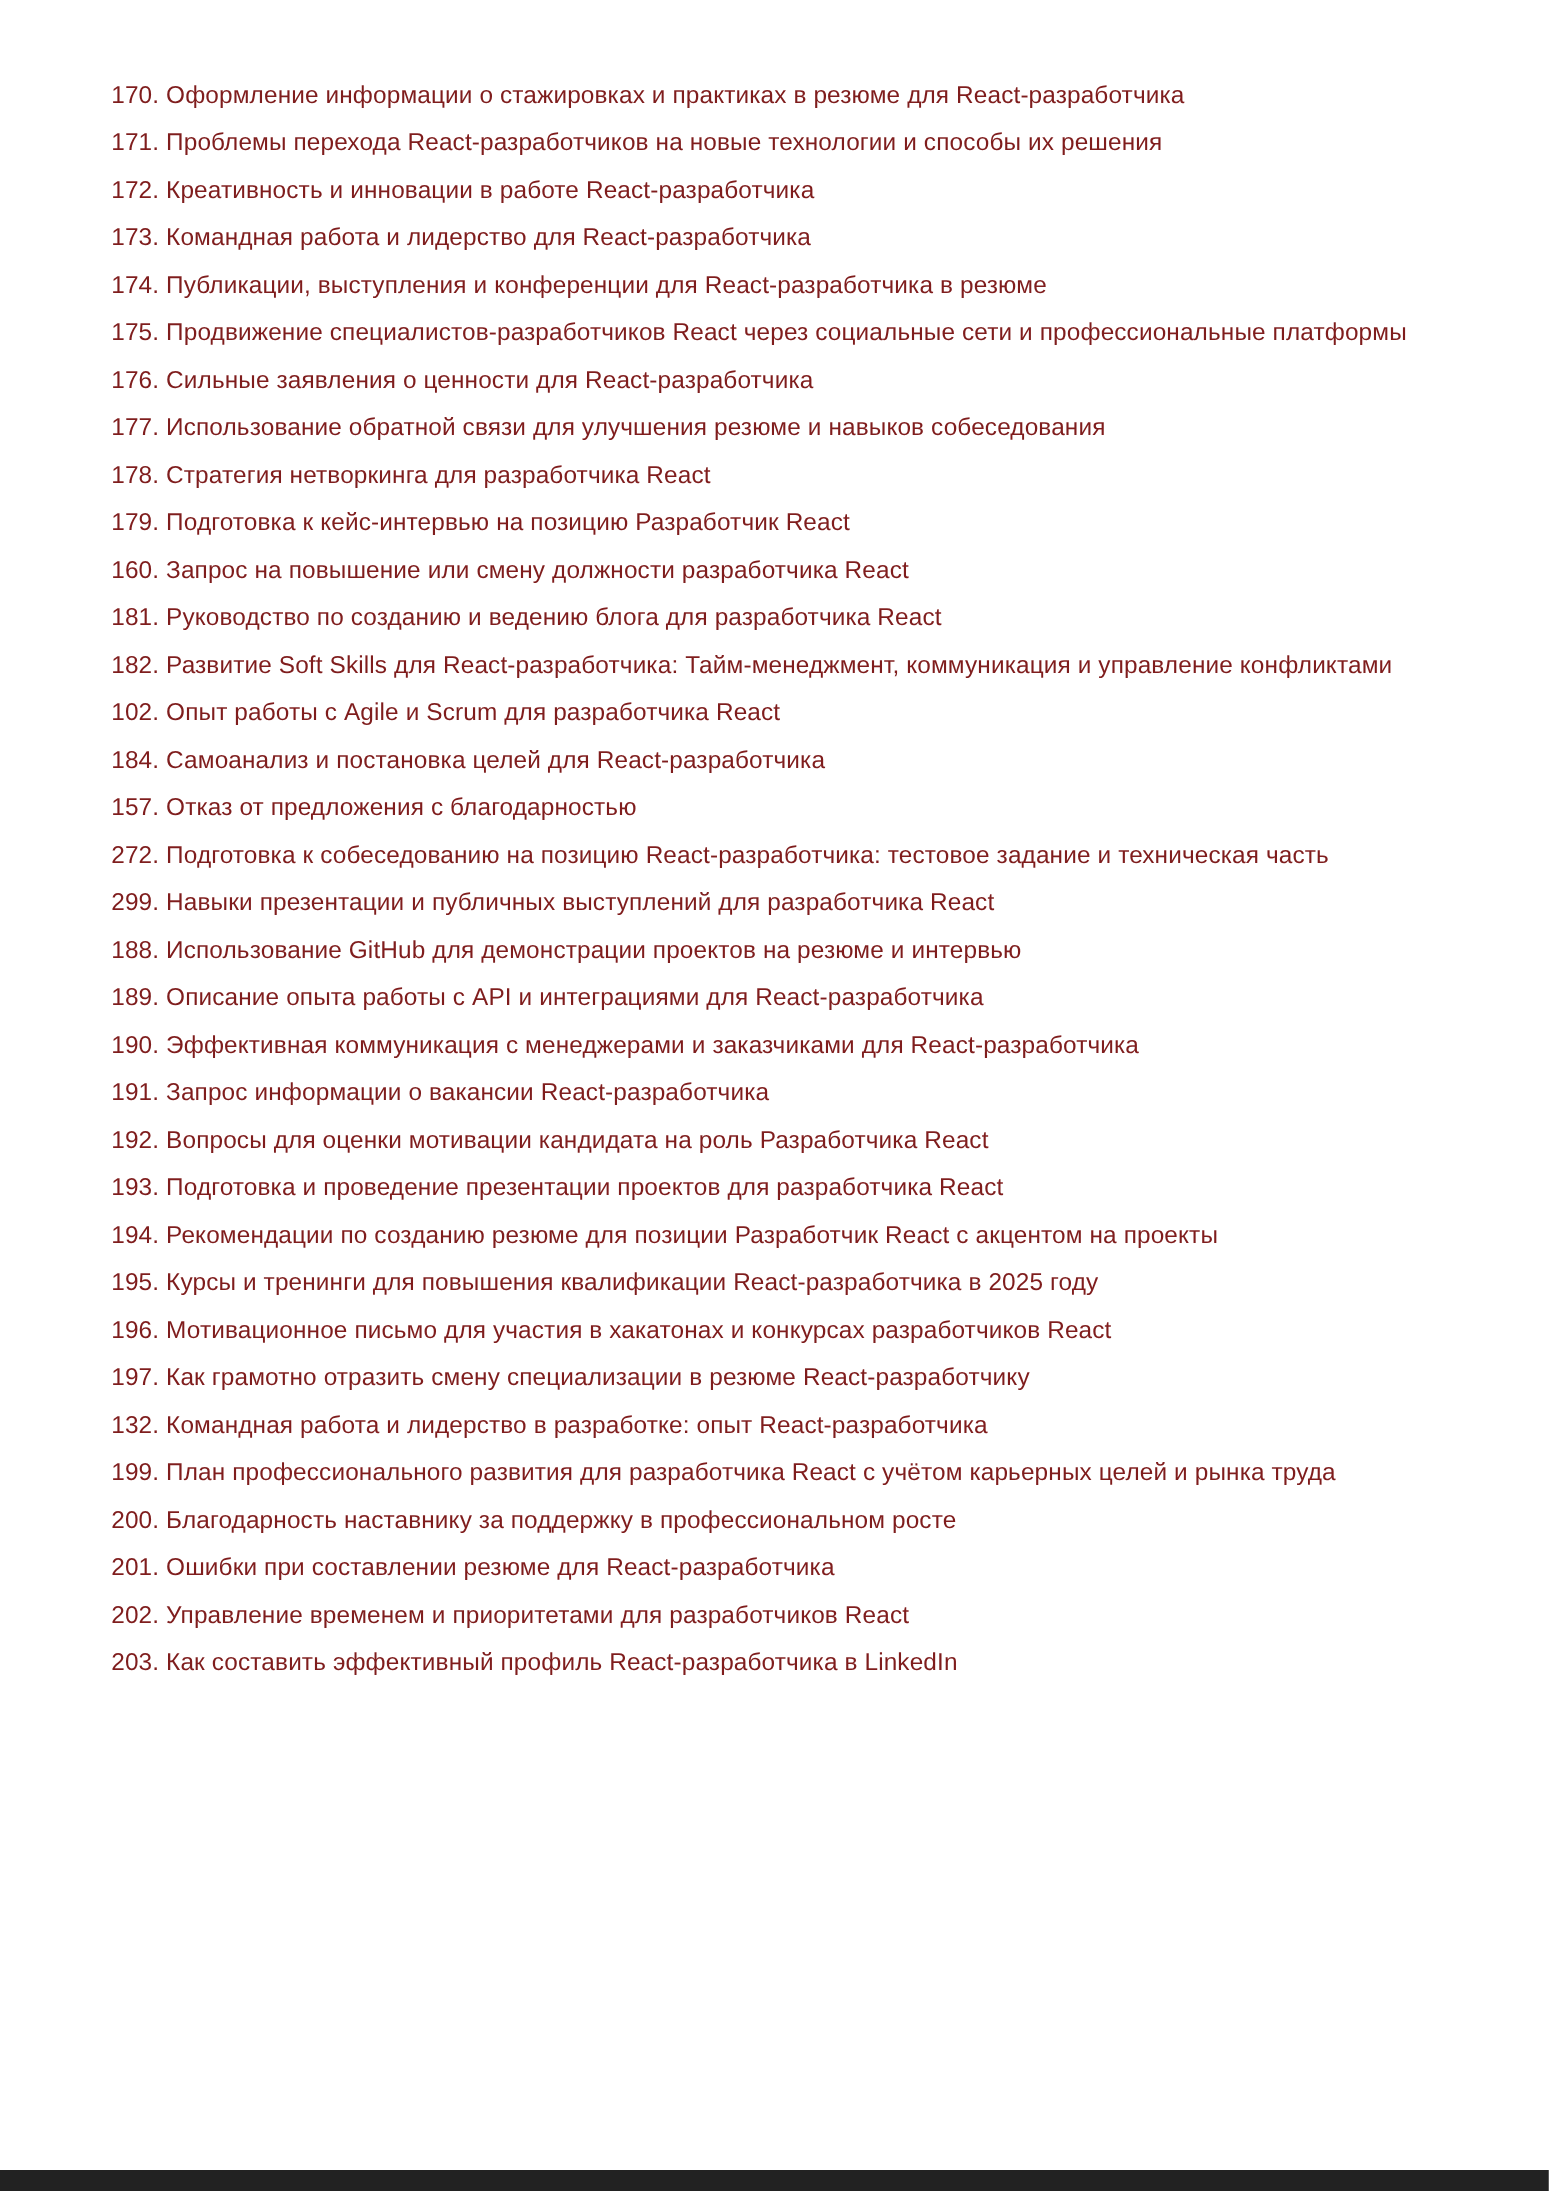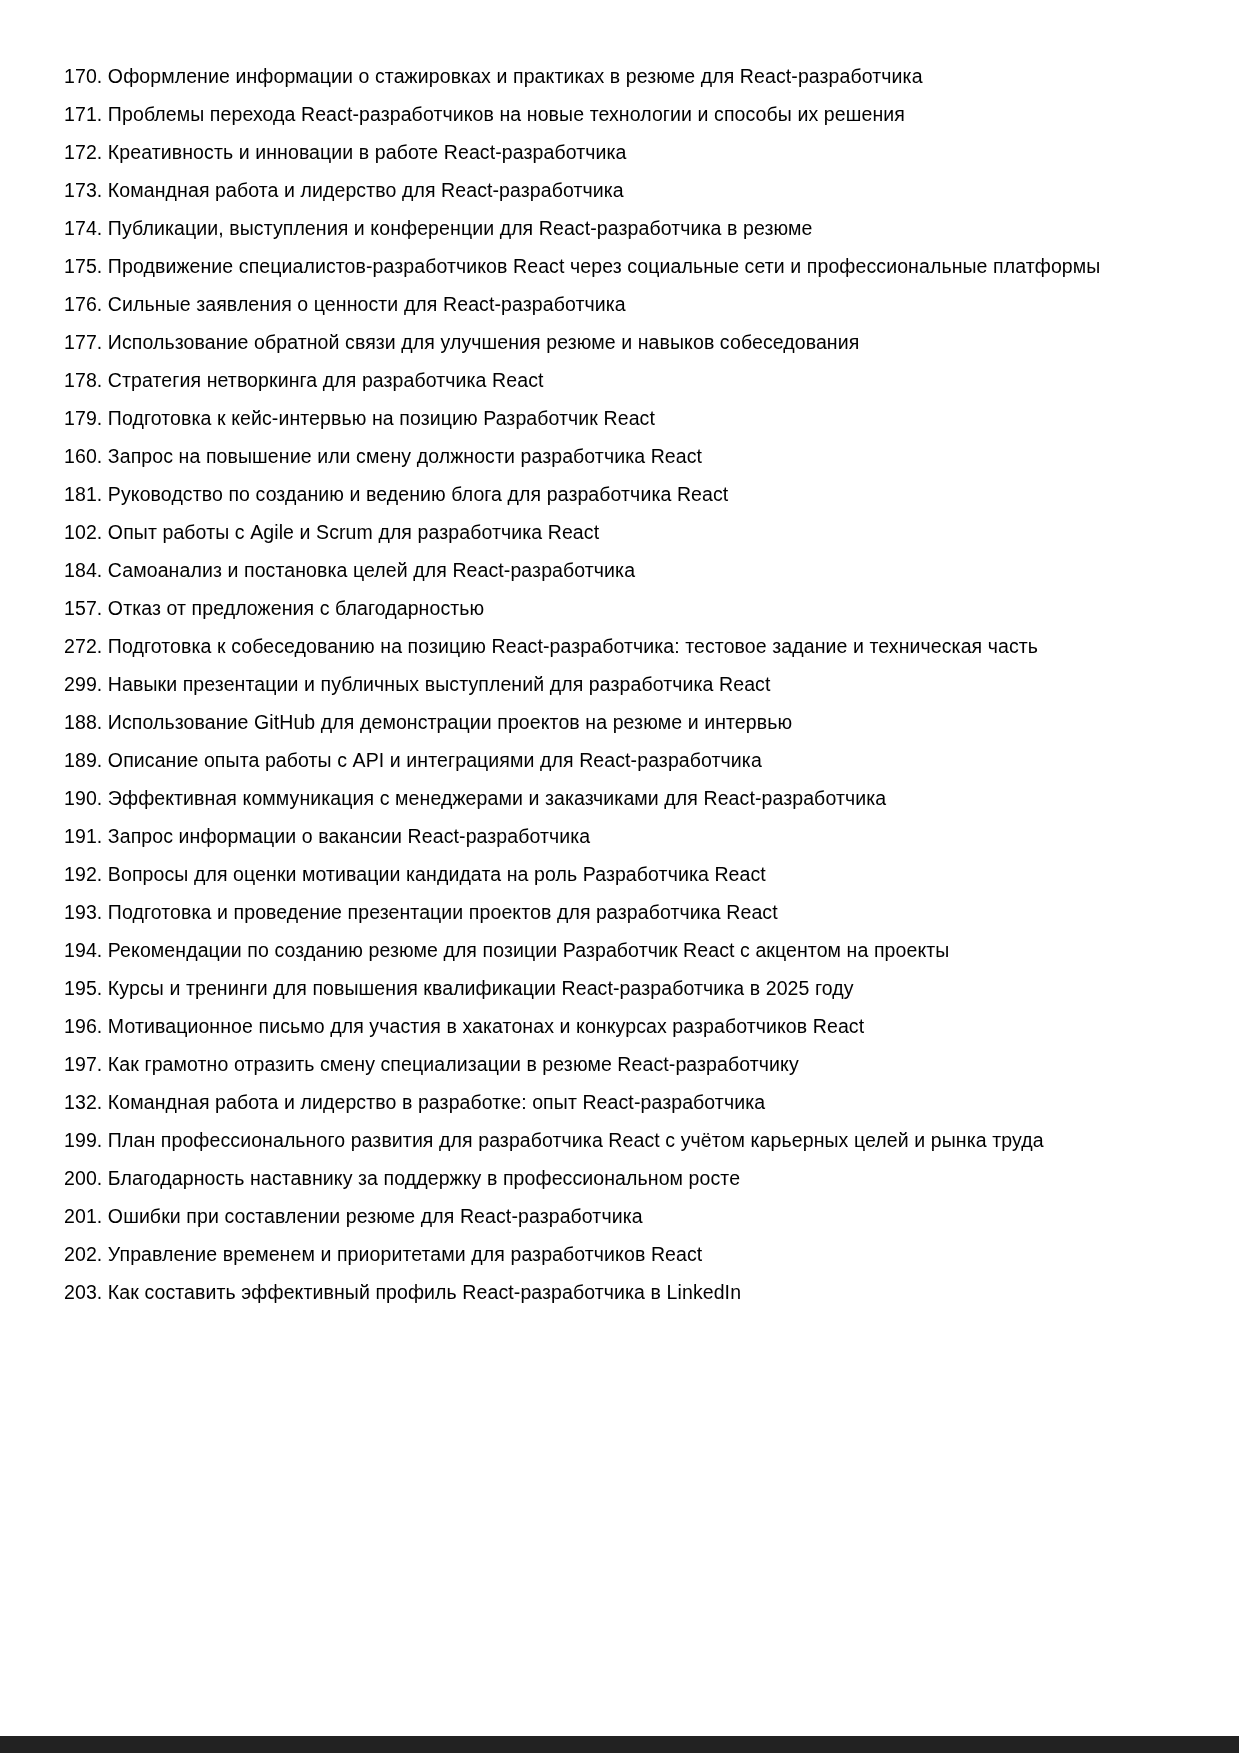--- a/index.html
+++ b/index.html
@@ -18,23 +18,23 @@
     position: absolute;
     top: 0;
     left: 0;
     width: 1239px;
     height: 1753px;
     background: #ffffff;
   }
   .doc-content {
     position: absolute;
     top: 57px;
-    left: 64px;
+    left: 89px;
     width: 1095px;
-    color: #000000;
+    color: #7f1d1d;
     font-size: 19.5px;
     line-height: 38px;
     letter-spacing: 0.1px;
   }
   .doc-content p.list-item {
     margin: 0;
     padding: 0;
     word-wrap: break-word;
   }
   .bottom-bar {
@@ -56,20 +56,21 @@
     <p class="list-item">172. Креативность и инновации в работе React-разработчика</p>
     <p class="list-item">173. Командная работа и лидерство для React-разработчика</p>
     <p class="list-item">174. Публикации, выступления и конференции для React-разработчика в резюме</p>
     <p class="list-item">175. Продвижение специалистов-разработчиков React через социальные сети и профессиональные платформы</p>
     <p class="list-item">176. Сильные заявления о ценности для React-разработчика</p>
     <p class="list-item">177. Использование обратной связи для улучшения резюме и навыков собеседования</p>
     <p class="list-item">178. Стратегия нетворкинга для разработчика React</p>
     <p class="list-item">179. Подготовка к кейс-интервью на позицию Разработчик React</p>
     <p class="list-item">160. Запрос на повышение или смену должности разработчика React</p>
     <p class="list-item">181. Руководство по созданию и ведению блога для разработчика React</p>
+    <p class="list-item">182. Развитие Soft Skills для React-разработчика: Тайм-менеджмент, коммуникация и управление конфликтами</p>
     <p class="list-item">102. Опыт работы с Agile и Scrum для разработчика React</p>
     <p class="list-item">184. Самоанализ и постановка целей для React-разработчика</p>
     <p class="list-item">157. Отказ от предложения с благодарностью</p>
     <p class="list-item">272. Подготовка к собеседованию на позицию React-разработчика: тестовое задание и техническая часть</p>
     <p class="list-item">299. Навыки презентации и публичных выступлений для разработчика React</p>
     <p class="list-item">188. Использование GitHub для демонстрации проектов на резюме и интервью</p>
     <p class="list-item">189. Описание опыта работы с API и интеграциями для React-разработчика</p>
     <p class="list-item">190. Эффективная коммуникация с менеджерами и заказчиками для React-разработчика</p>
     <p class="list-item">191. Запрос информации о вакансии React-разработчика</p>
     <p class="list-item">192. Вопросы для оценки мотивации кандидата на роль Разработчика React</p>

